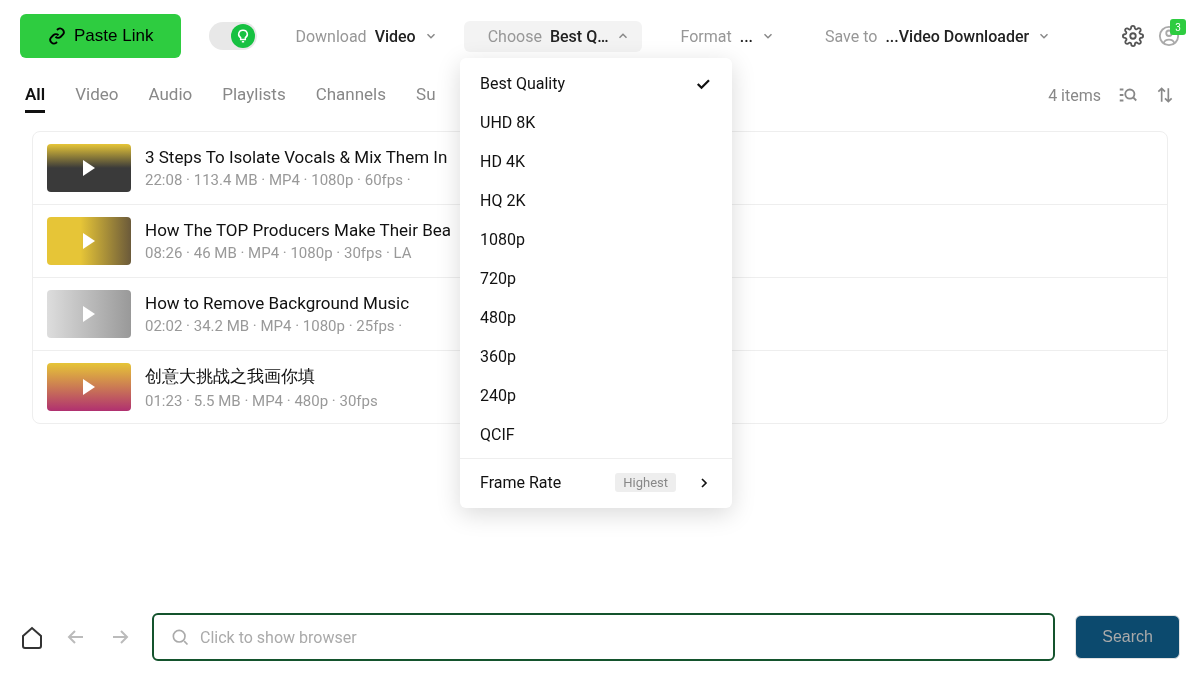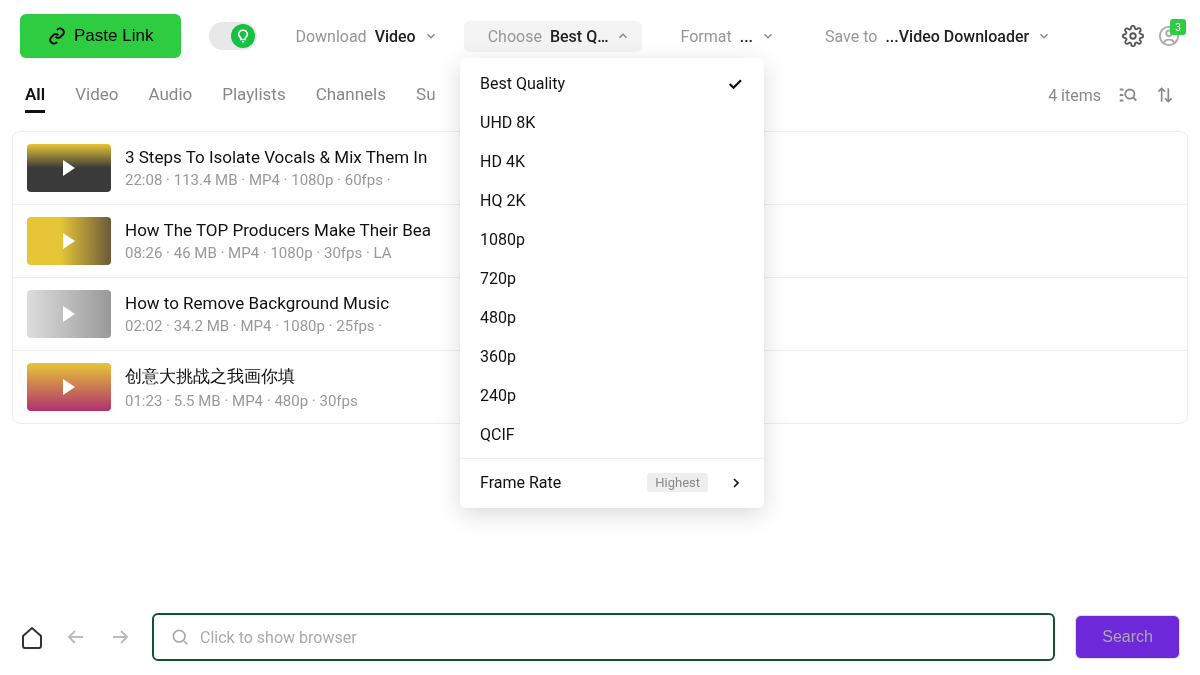--- a/index.html
+++ b/index.html
@@ -94,21 +94,21 @@
   gap: 30px;
   font-size: 17px;
   color: #888;
 }
 .tab { cursor: pointer; padding-bottom: 6px; }
 .tab.active { color: #111; font-weight: 600; border-bottom: 3px solid #111; }
 .tabs-right { margin-left: auto; display: flex; align-items: center; gap: 16px; color: #888; font-size: 16px; }
 
 
 .main {
-  padding: 12px 12px;
+  padding: 12px 32px;
 }
 .list {
   border: 1px solid #eee;
   border-radius: 8px;
 }
 .item {
   display: flex;
   align-items: center;
   gap: 14px;
   padding: 12px 14px;
@@ -131,21 +131,21 @@
 .thumb.t4 { background: linear-gradient(#e6c537, #b03070); }
 .play-icon { width: 0; height: 0; border-left: 12px solid #fff; border-top: 8px solid transparent; border-bottom: 8px solid transparent; }
 .item-text .title { font-size: 17px; color: #111; margin-bottom: 4px; }
 .item-text .meta { font-size: 15px; color: #999; }
 
 
 .dropdown {
   position: absolute;
   top: 58px;
   left: 460px;
-  width: 304px;
+  width: 272px;
   background: #fff;
   border-radius: 6px;
   box-shadow: 0 6px 24px rgba(0,0,0,0.15);
   padding: 6px 0;
   z-index: 50;
 }
 .dd-item {
   display: flex;
   align-items: center;
   justify-content: space-between;
@@ -183,21 +183,21 @@
   align-items: center;
   gap: 10px;
   border: 2px solid #14532d;
   border-radius: 6px;
   padding: 12px 16px;
   color: #aaa;
   font-size: 16px;
 }
 .search-btn {
   border: 1px solid #e2e2e2;
-  background: #6d28d9;
+  background: #0c4a6e;
   color: #aaa;
   border-radius: 6px;
   padding: 12px 26px;
   font-size: 16px;
 }
 </style>
 </head>
 <body>
 
 <div class="toolbar">

